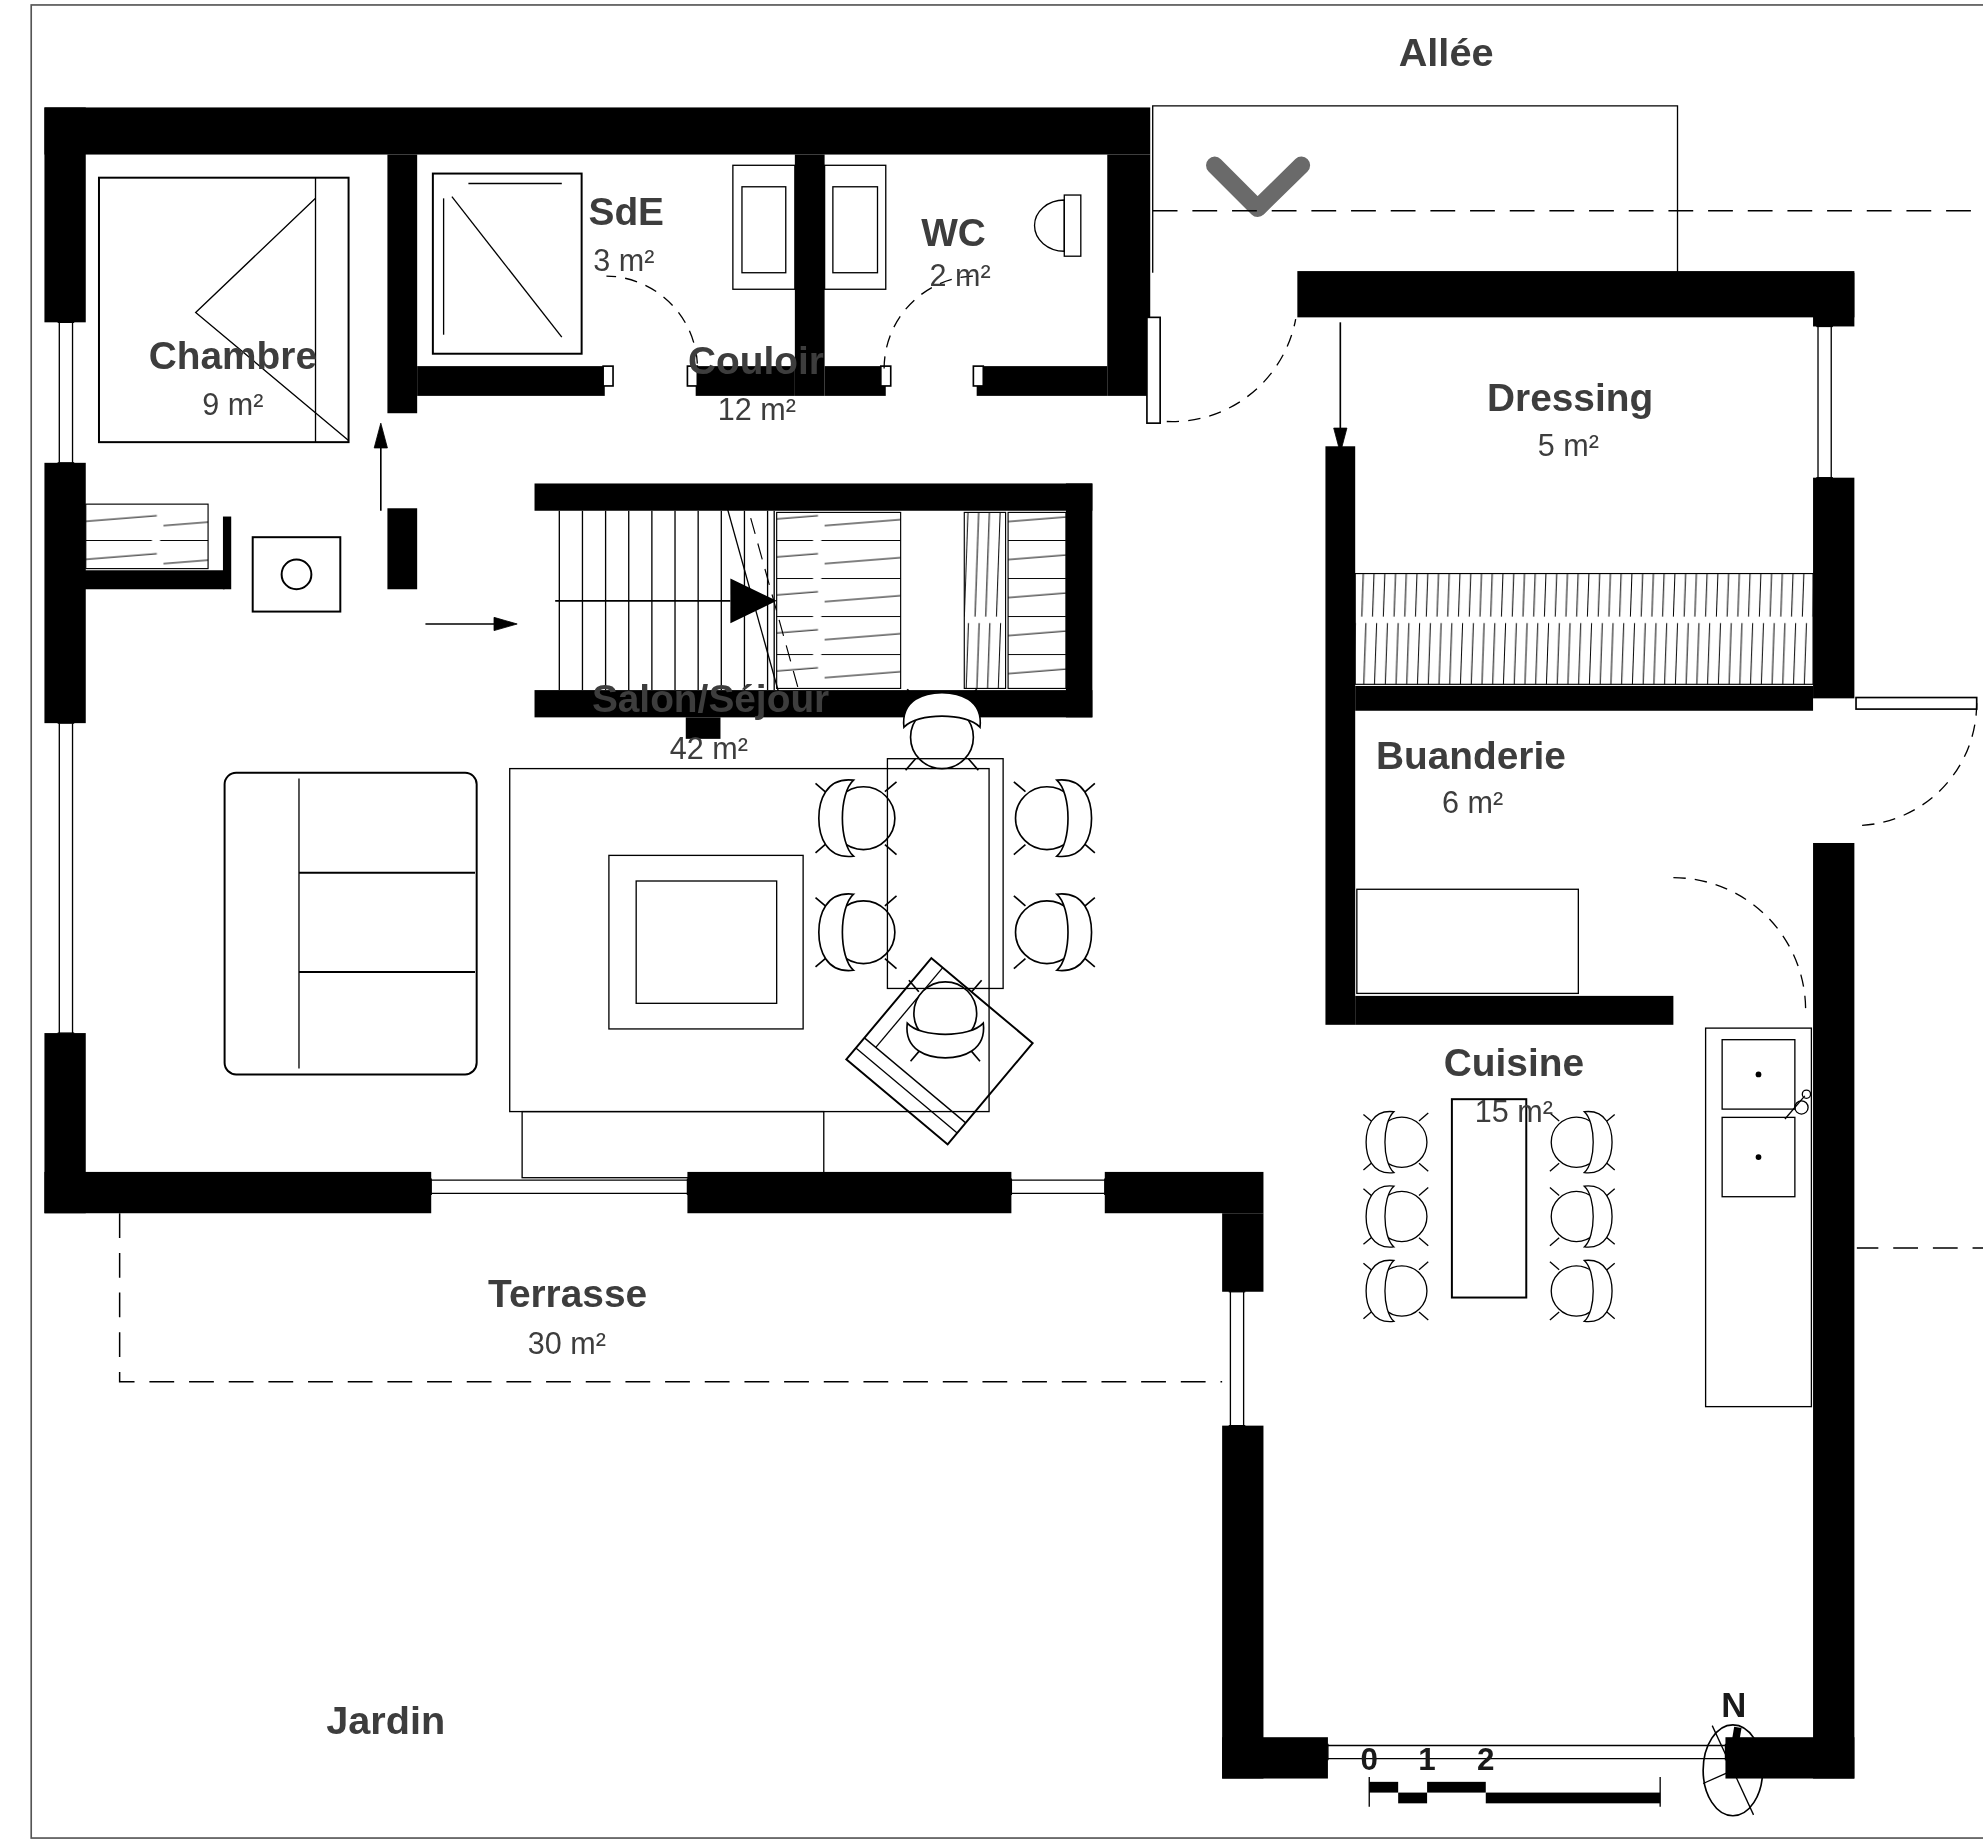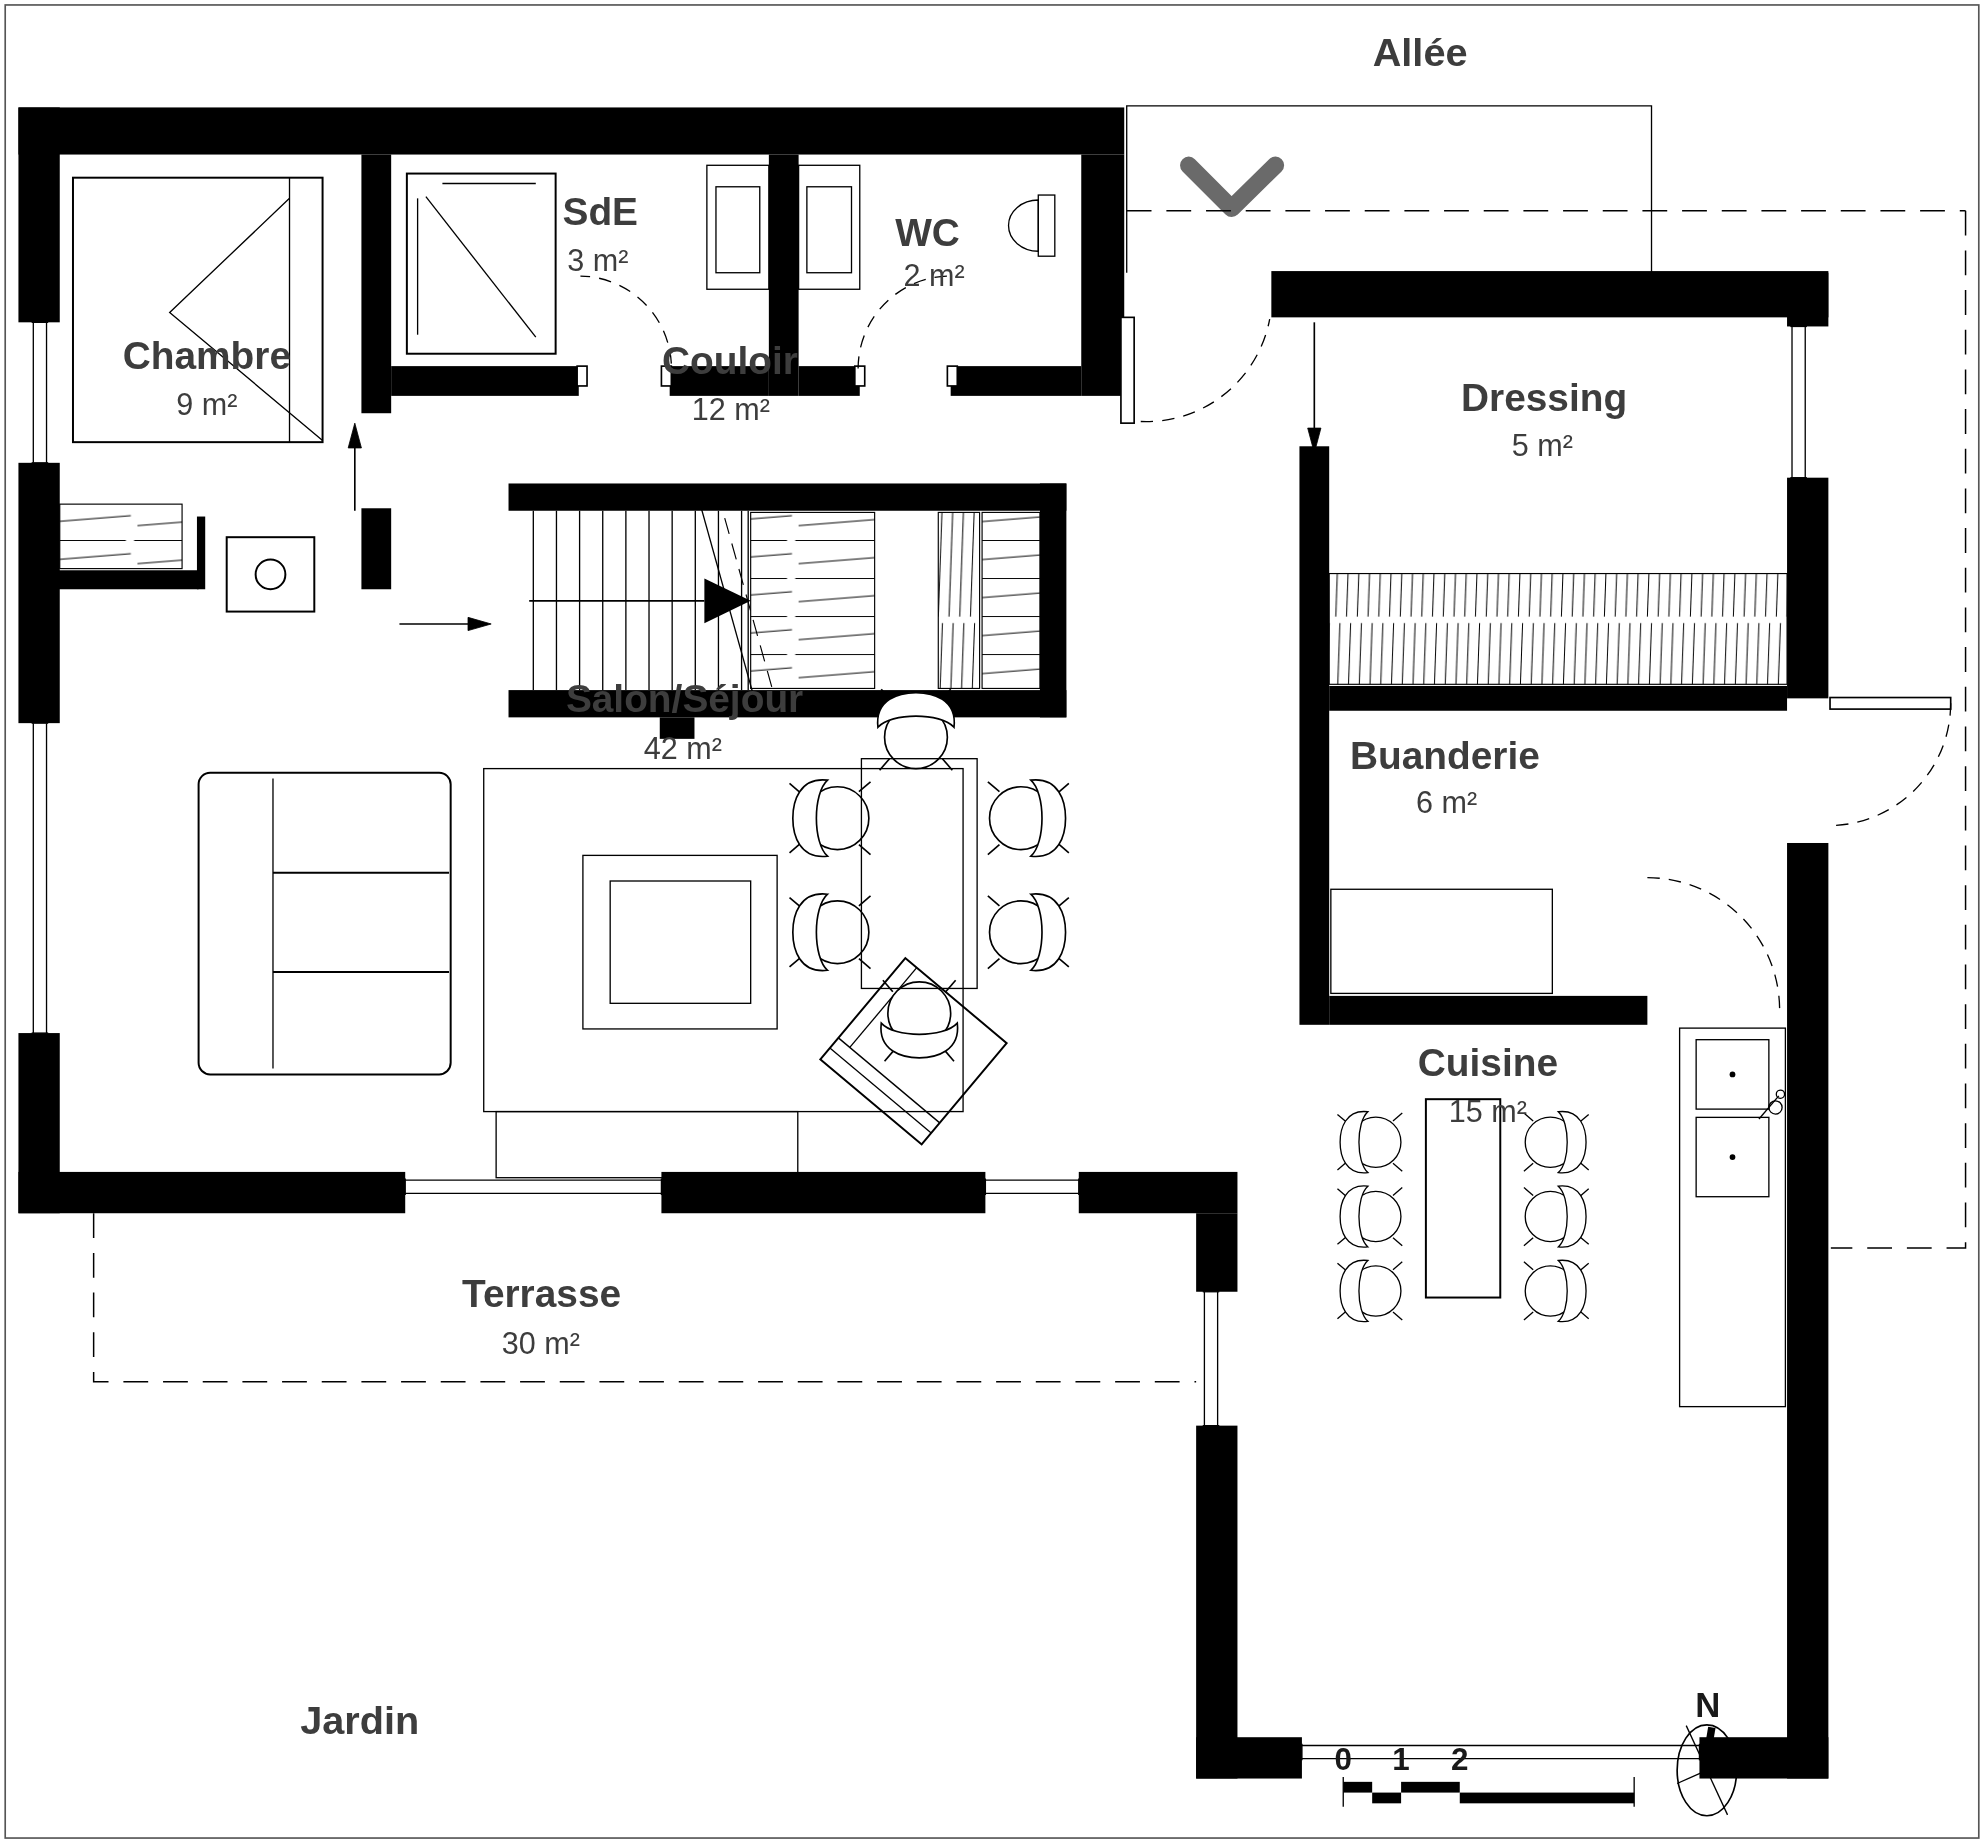--- a/index.html
+++ b/index.html
@@ -1,17 +1,17 @@
 <!DOCTYPE html>
 <html style="font-size:13.2px"><head>
 <meta charset="utf-8">
 <style>
   html,body{margin:0;padding:0;background:#fff;}
   .plan-wrap{position:relative;width:1576px;height:1843px;background:#fff;
-             font-family:"Liberation Sans", sans-serif;}
+             font-family:"Liberation Sans", sans-serif;margin-left:26px;}
   svg{display:block;}
   .wall{fill:#000;stroke:none;}
   .ln{fill:none;stroke:#000;stroke-width:1.6;}
   .ln2{fill:none;stroke:#000;stroke-width:2.4;}
   .lnw{fill:#fff;stroke:#000;stroke-width:2;}
   .dashB{fill:none;stroke:#000;stroke-width:1.8;stroke-dasharray:30 18;}
   .dashD{fill:none;stroke:#000;stroke-width:1.6;stroke-dasharray:15 11;}
   .roomName{fill:#3d3d3d;font-size:47px;font-weight:600;text-anchor:middle;
             font-family:"Liberation Sans", sans-serif;}
   .roomArea{fill:#3d3d3d;font-size:37px;font-weight:400;text-anchor:middle;

